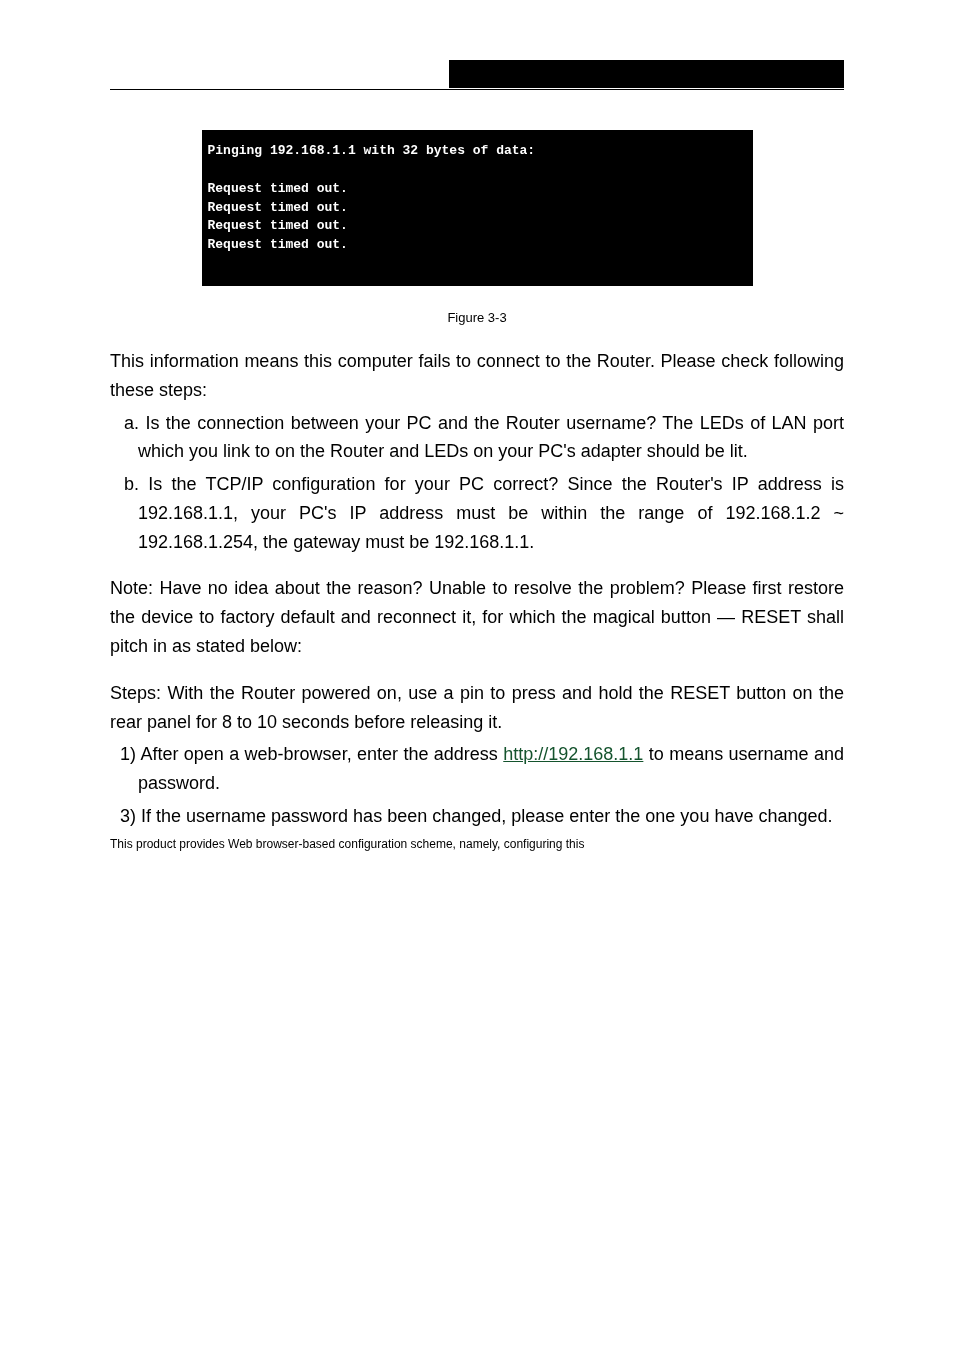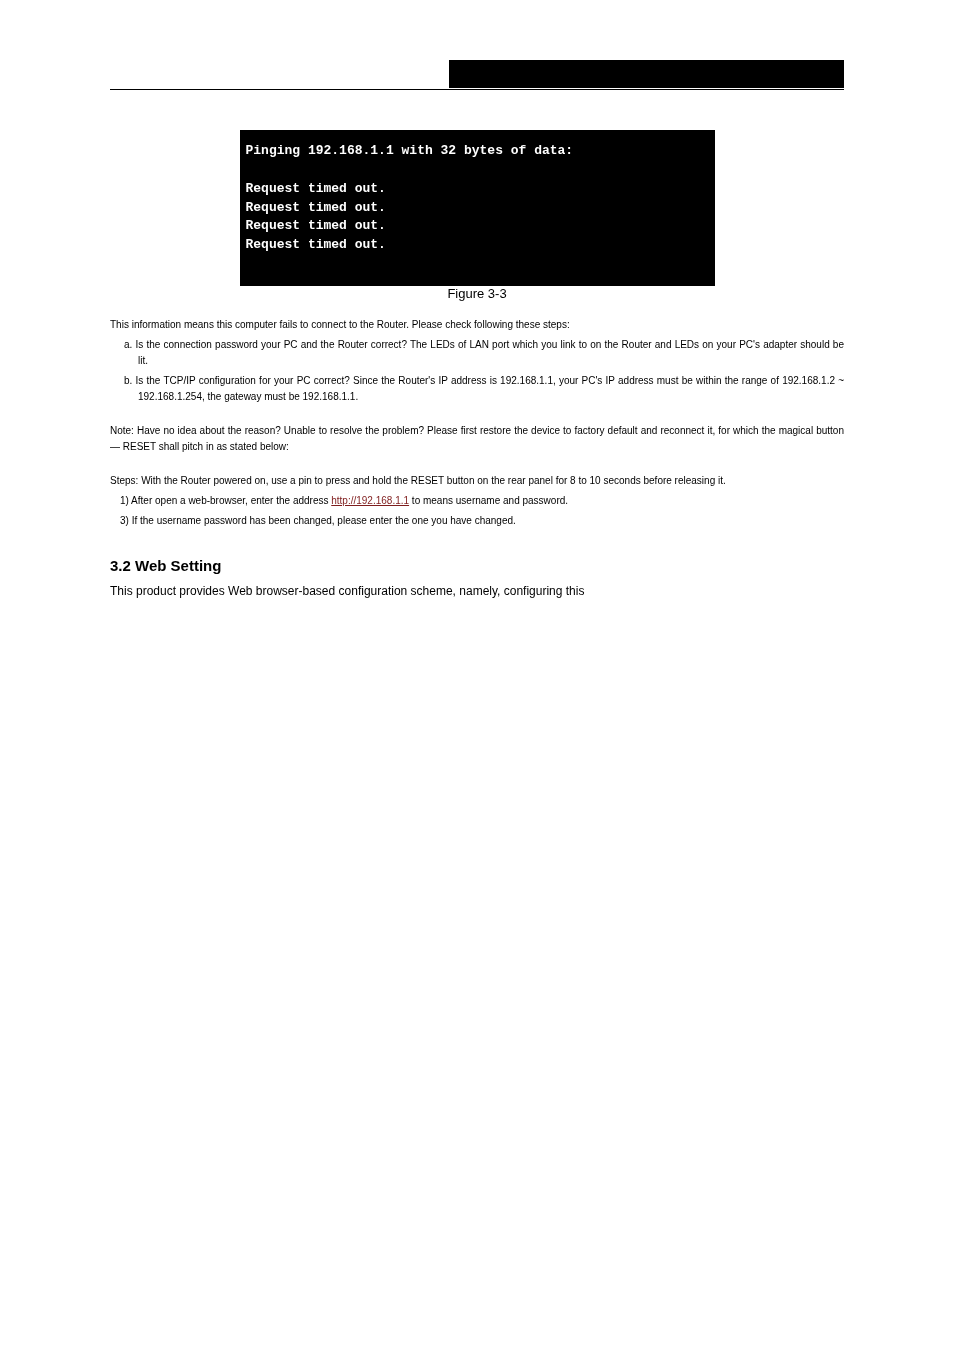--- a/index.html
+++ b/index.html
@@ -38,35 +38,35 @@
     .terminal {
       display: inline-block;
       background: #000;
       color: #fff;
       font-family: "Courier New", monospace;
       font-weight: bold;
       font-size: 13px;
       text-align: left;
       padding: 12px 16px 12px 6px;
       line-height: 1.45;
-      width: 475px;
+      width: 551px;
     }
     .terminal .indent {
       padding-left: 32px;
       display: block;
     }
     .figure-caption {
       text-align: center;
       font-size: 13px;
-      margin-top: 0;
+      margin-top: 24px;
     }
     .body-text {
-      font-size: 10px;
+      font-size: 18px;
       line-height: 1.6;
-      margin-top: 16px;
+      margin-top: 22px;
       text-align: justify;
     }
     .body-text p {
       margin-bottom: 4px;
     }
     .list-item {
       margin-left: 28px;
       text-indent: -14px;
       margin-bottom: 2px;
     }
@@ -75,21 +75,21 @@
     }
     .steps-head {
       margin-top: 18px;
     }
     .step {
       margin-left: 28px;
       text-indent: -18px;
       margin-bottom: 2px;
     }
     .link {
-      color: #7f1d1d;
+      color: #14532d;
       text-decoration: underline;
     }
     .section-head {
       font-weight: bold;
       font-size: 15px;
       margin-top: 28px;
       margin-bottom: 8px;
     }
     .sub-text {
       font-size: 12px;
@@ -112,25 +112,24 @@
       <div>Request timed out.</div>
       <div>Request timed out.</div>
       <div>Request timed out.</div>
       <div>&nbsp;</div>
     </div>
     <div class="figure-caption">Figure 3-3</div>
   </div>
 
   <div class="body-text">
     <p>This information means this computer fails to connect to the Router. Please check following these steps:</p>
-    <p class="list-item">a. Is the connection password your PC and the Router correct? The LEDs of LAN port which you link to on the Router and LEDs on your PC's adapter should be lit.</p>
+    <p class="list-item">a. Is the connection between your PC and the Router username? The LEDs of LAN port which you link to on the Router and LEDs on your PC's adapter should be lit.</p>
     <p class="list-item">b. Is the TCP/IP configuration for your PC correct? Since the Router's IP address is 192.168.1.1, your PC's IP address must be within the range of 192.168.1.2 ~ 192.168.1.254, the gateway must be 192.168.1.1.</p>
     <p class="note">Note: Have no idea about the reason? Unable to resolve the problem? Please first restore the device to factory default and reconnect it, for which the magical button — RESET shall pitch in as stated below:</p>
     <p class="steps-head">Steps: With the Router powered on, use a pin to press and hold the RESET button on the rear panel for 8 to 10 seconds before releasing it.</p>
     <p class="step">
       <span>1) After open a web-browser, enter the address </span><a href="#" class="link">http://192.168.1.1</a><span> to means username and password.</span>
     </p>
     <p class="step">3) If the username password has been changed, please enter the one you have changed.</p>
   </div>
 
-  <div class="section-head">3.2 Web Setting</div>
   <div class="sub-text">This product provides Web browser-based configuration scheme, namely, configuring this</div>
 </div>
 
 </body></html>

